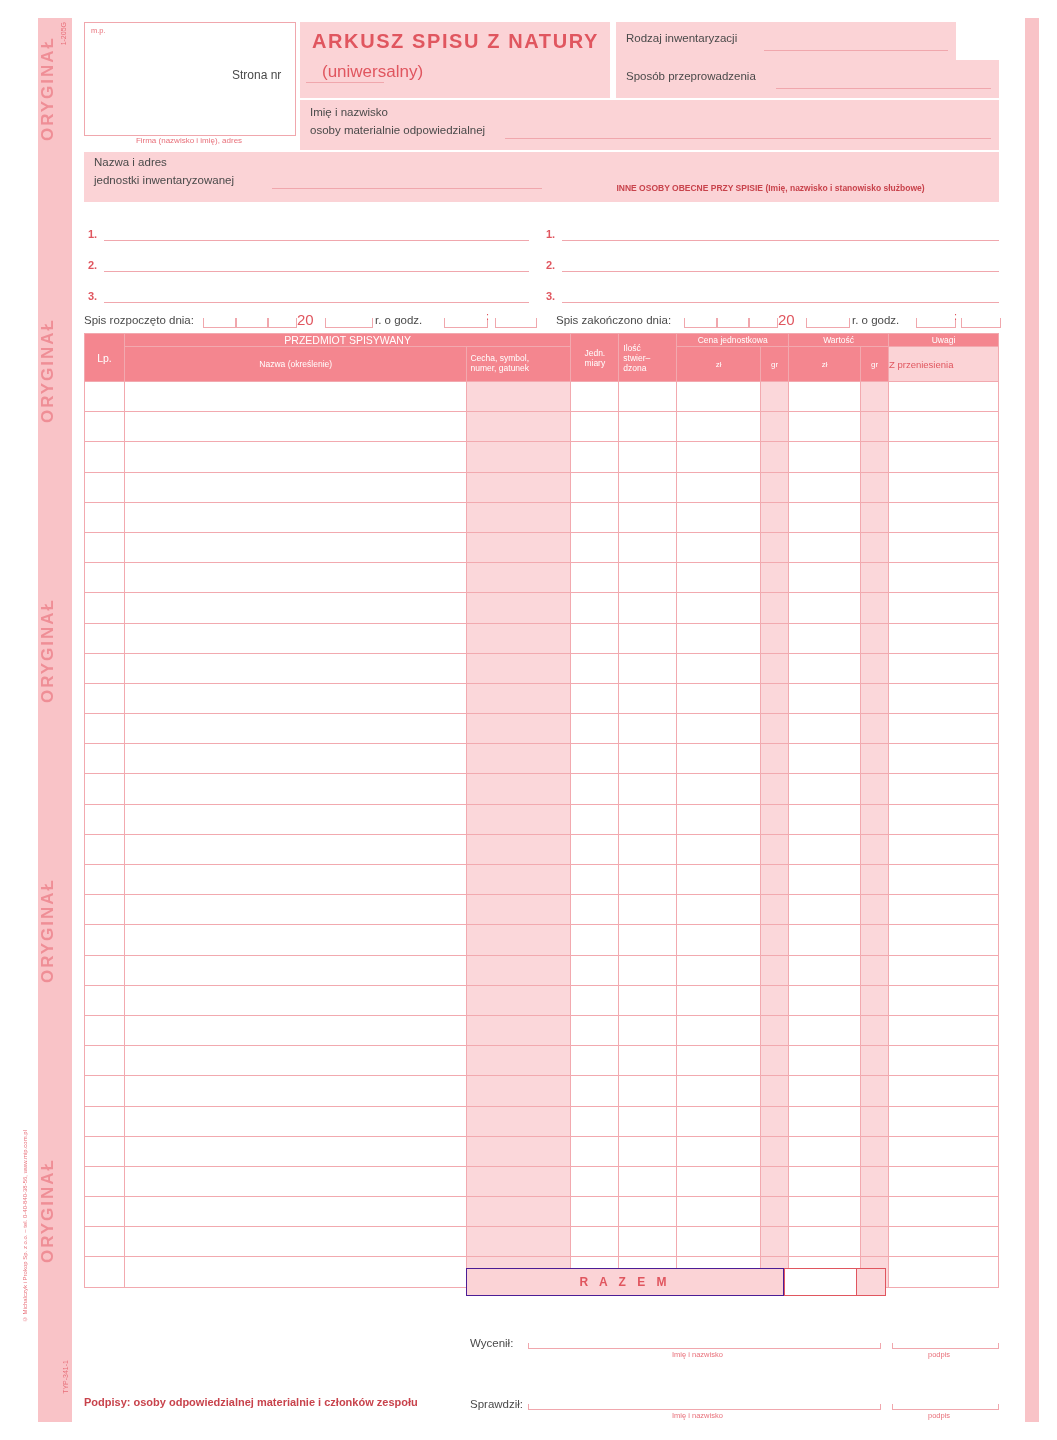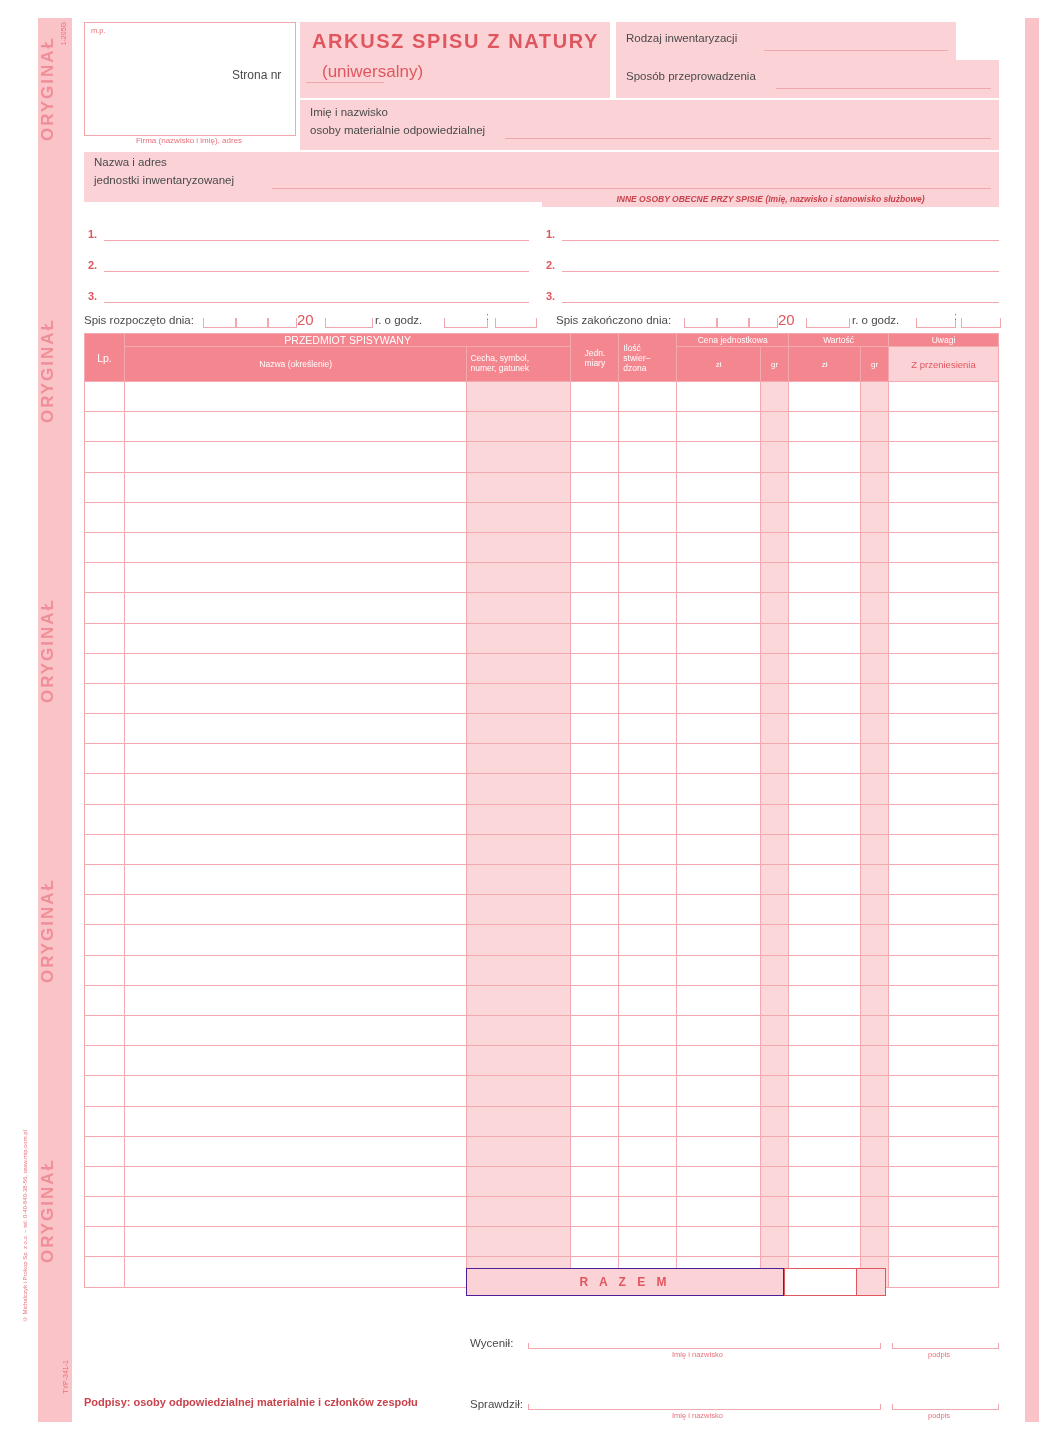--- a/index.html
+++ b/index.html
@@ -52,21 +52,21 @@
       border-bottom:1px solid #f0a7ad;height:9px;}
 
   
   table.main{position:absolute;left:84px;top:333px;width:915px;border-collapse:collapse;}
   table.main td,table.main th{border:1px solid #f2a9af;padding:0;font-weight:normal;}
   .th{background:#f4868f;color:#fff;font-weight:bold;text-align:center;font-size:10.5px;}
   .th-sm{background:#f4868f;color:#fff;font-weight:bold;text-align:center;font-size:8.5px;}
   .shade{background:#fbd7da;}
   .white{background:#ffffff;}
   .row td{height:29.2px;}
-  .przen{background:#fbd3d6;color:#e0565f;font-size:9.5px;text-align:center;}
+  .przen{background:#fbd3d6;color:#e0565f;font-size:9.5px;text-align:left;}
 
   
   .razem-box{position:absolute;left:466px;top:1268px;width:316px;height:26px;background:#fbd3d6;
              border:1px solid #4c1d95;display:flex;align-items:center;justify-content:center;
              font-size:12px;font-weight:bold;letter-spacing:4px;color:#e0565f;}
   .razem-v1{position:absolute;left:784px;top:1268px;width:72px;height:26px;background:#fff;border:1px solid #e0565f;}
   .razem-v2{position:absolute;left:856px;top:1268px;width:28px;height:26px;background:#fbd7da;border:1px solid #e0565f;}
 
   
   .ft-lbl{position:absolute;font-size:11.5px;color:#4a4a4a;}
@@ -122,21 +122,21 @@
       <div class="imie-line"></div>
     </div>
 
     <div class="nazwa-box">
       <div class="nz-l1">Nazwa i adres</div>
       <div class="nz-l2">jednostki inwentaryzowanej</div>
       <div class="nz-line"></div>
     </div>
   </div>
 
-  <div class="bar" style="left:542px;top:191px;width:457px;font-style:italic;">INNE OSOBY OBECNE PRZY SPISIE (Imię, nazwisko i stanowisko służbowe)</div>
+  <div class="bar" style="left:542px;top:180px;width:457px;">INNE OSOBY OBECNE PRZY SPISIE (Imię, nazwisko i stanowisko służbowe)</div>
 
   <div class="num" style="left:88px;top:228px;">1.</div>
   <div class="rule" style="left:104px;top:240px;width:425px;"></div>
   <div class="num" style="left:88px;top:259px;">2.</div>
   <div class="rule" style="left:104px;top:271px;width:425px;"></div>
   <div class="num" style="left:88px;top:290px;">3.</div>
   <div class="rule" style="left:104px;top:302px;width:425px;"></div>
 
   <div class="num" style="left:546px;top:228px;">1.</div>
   <div class="rule" style="left:562px;top:240px;width:437px;"></div>

